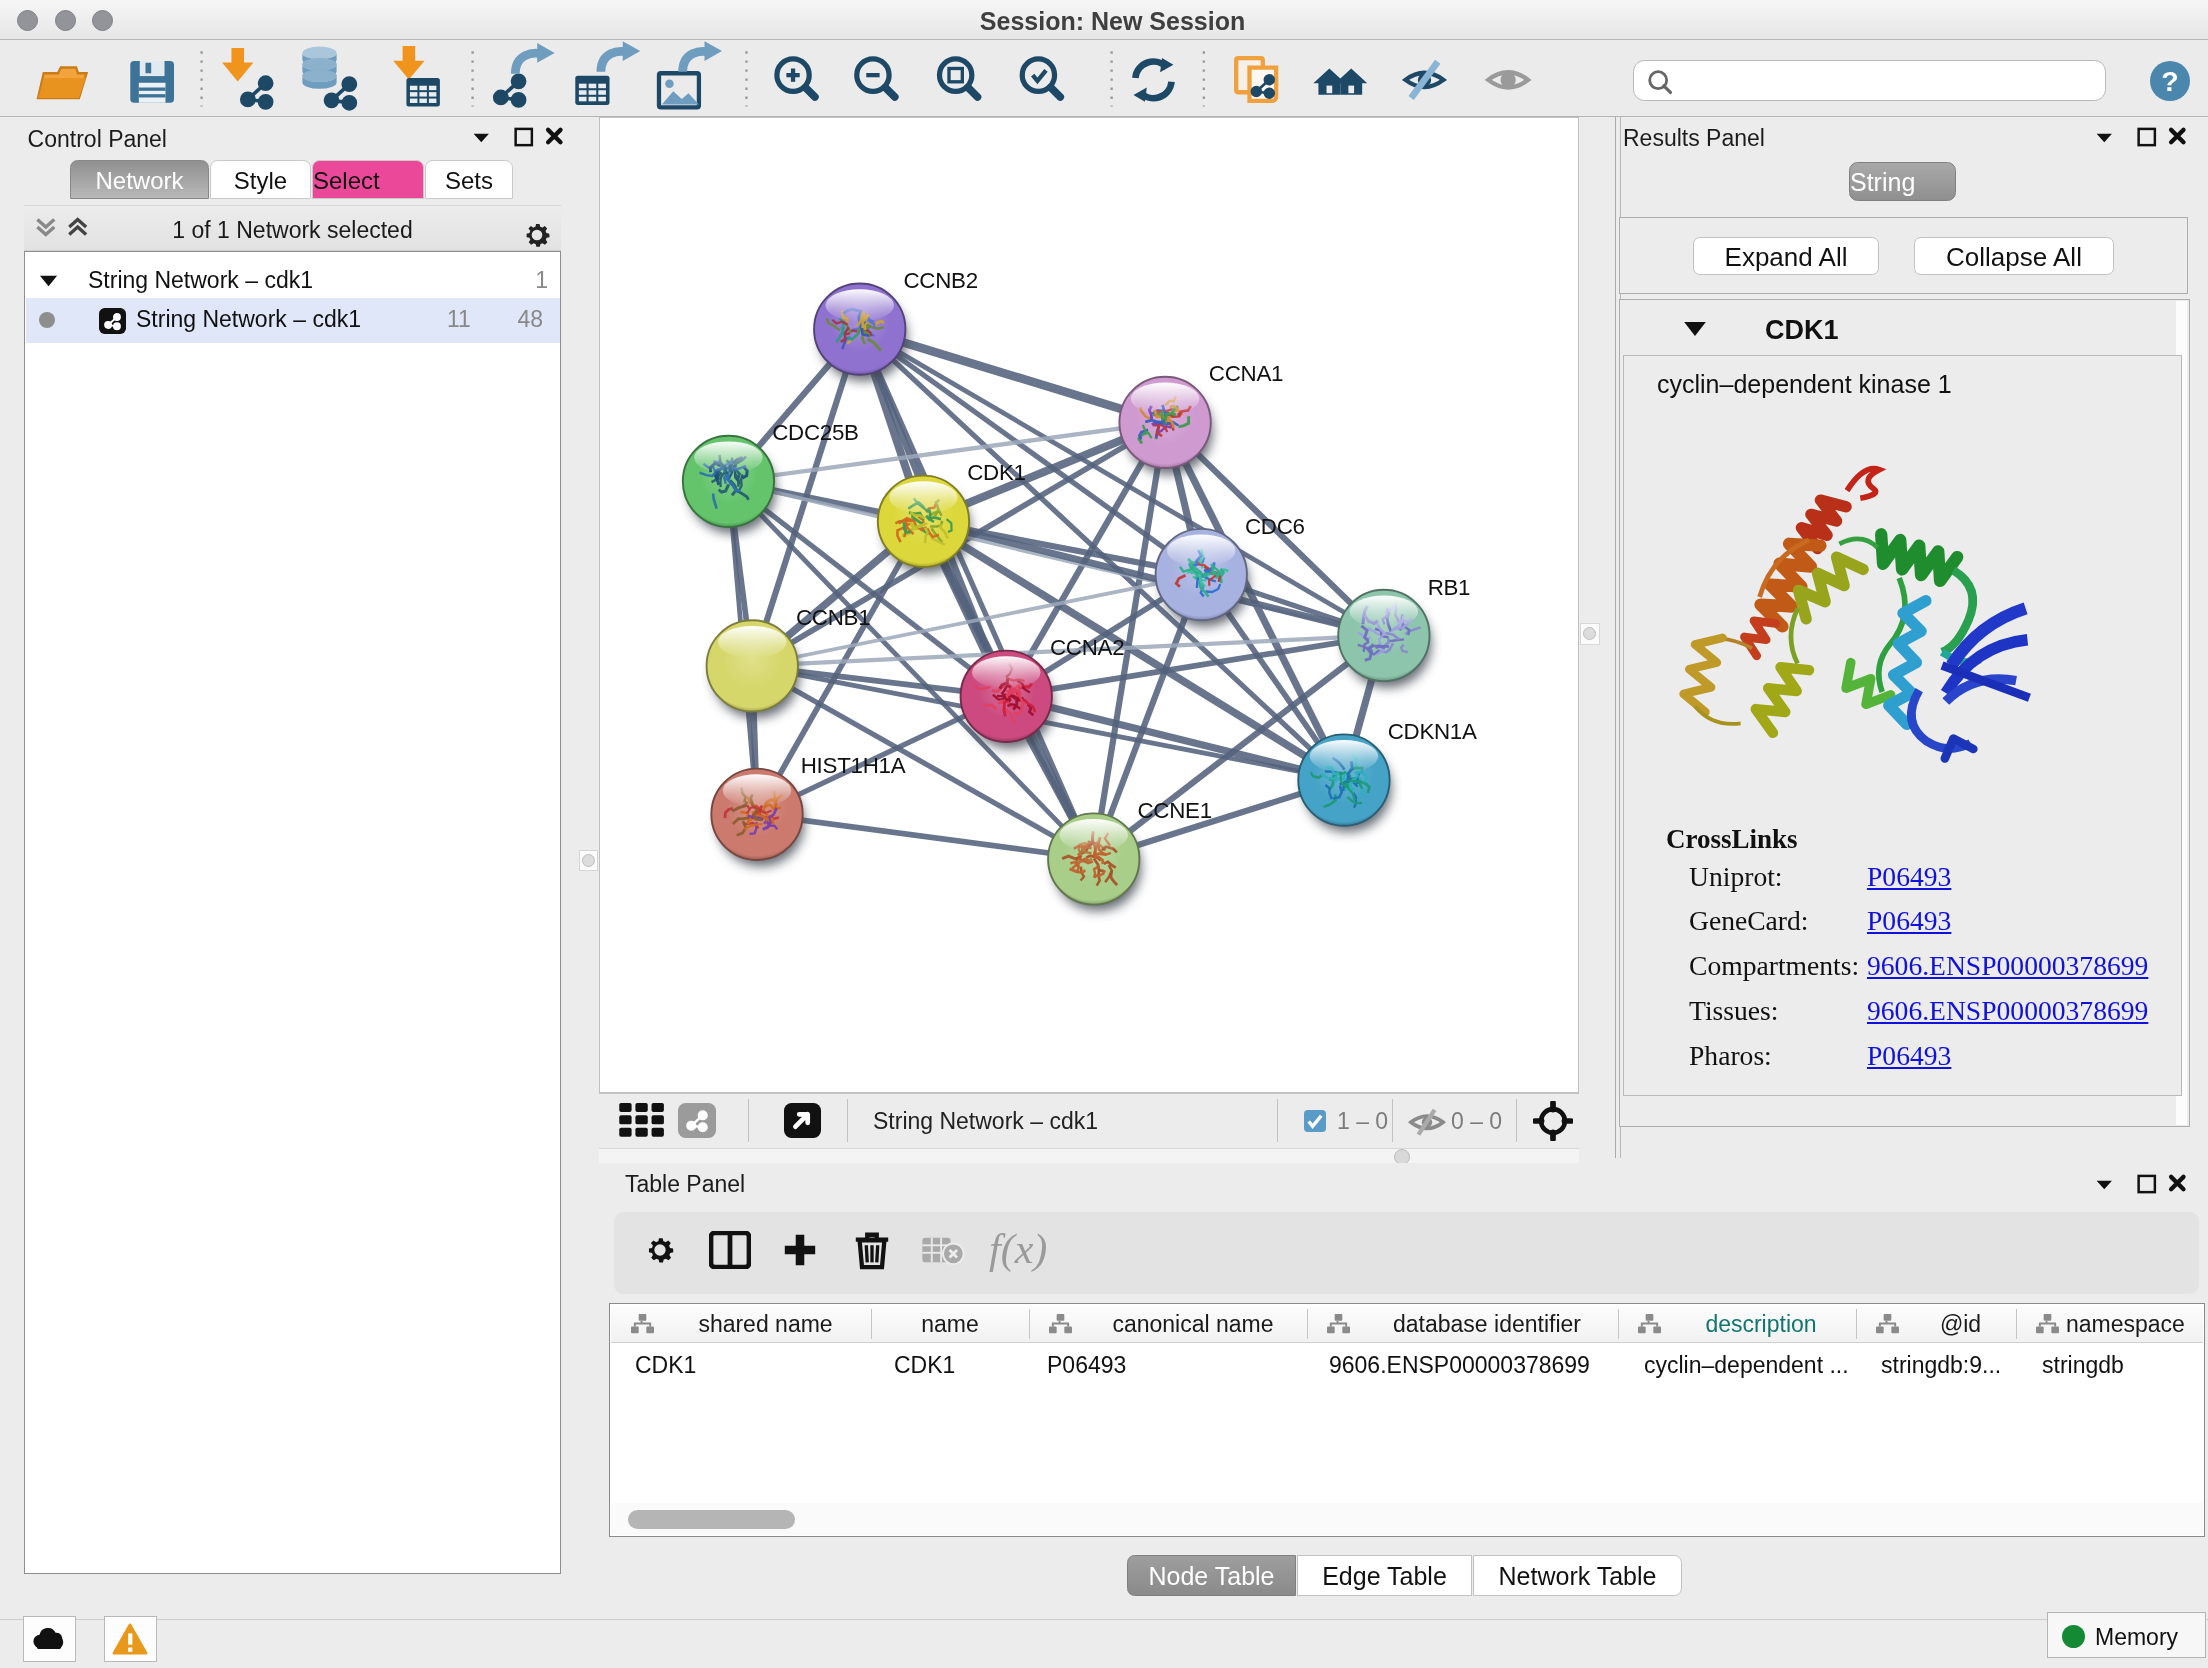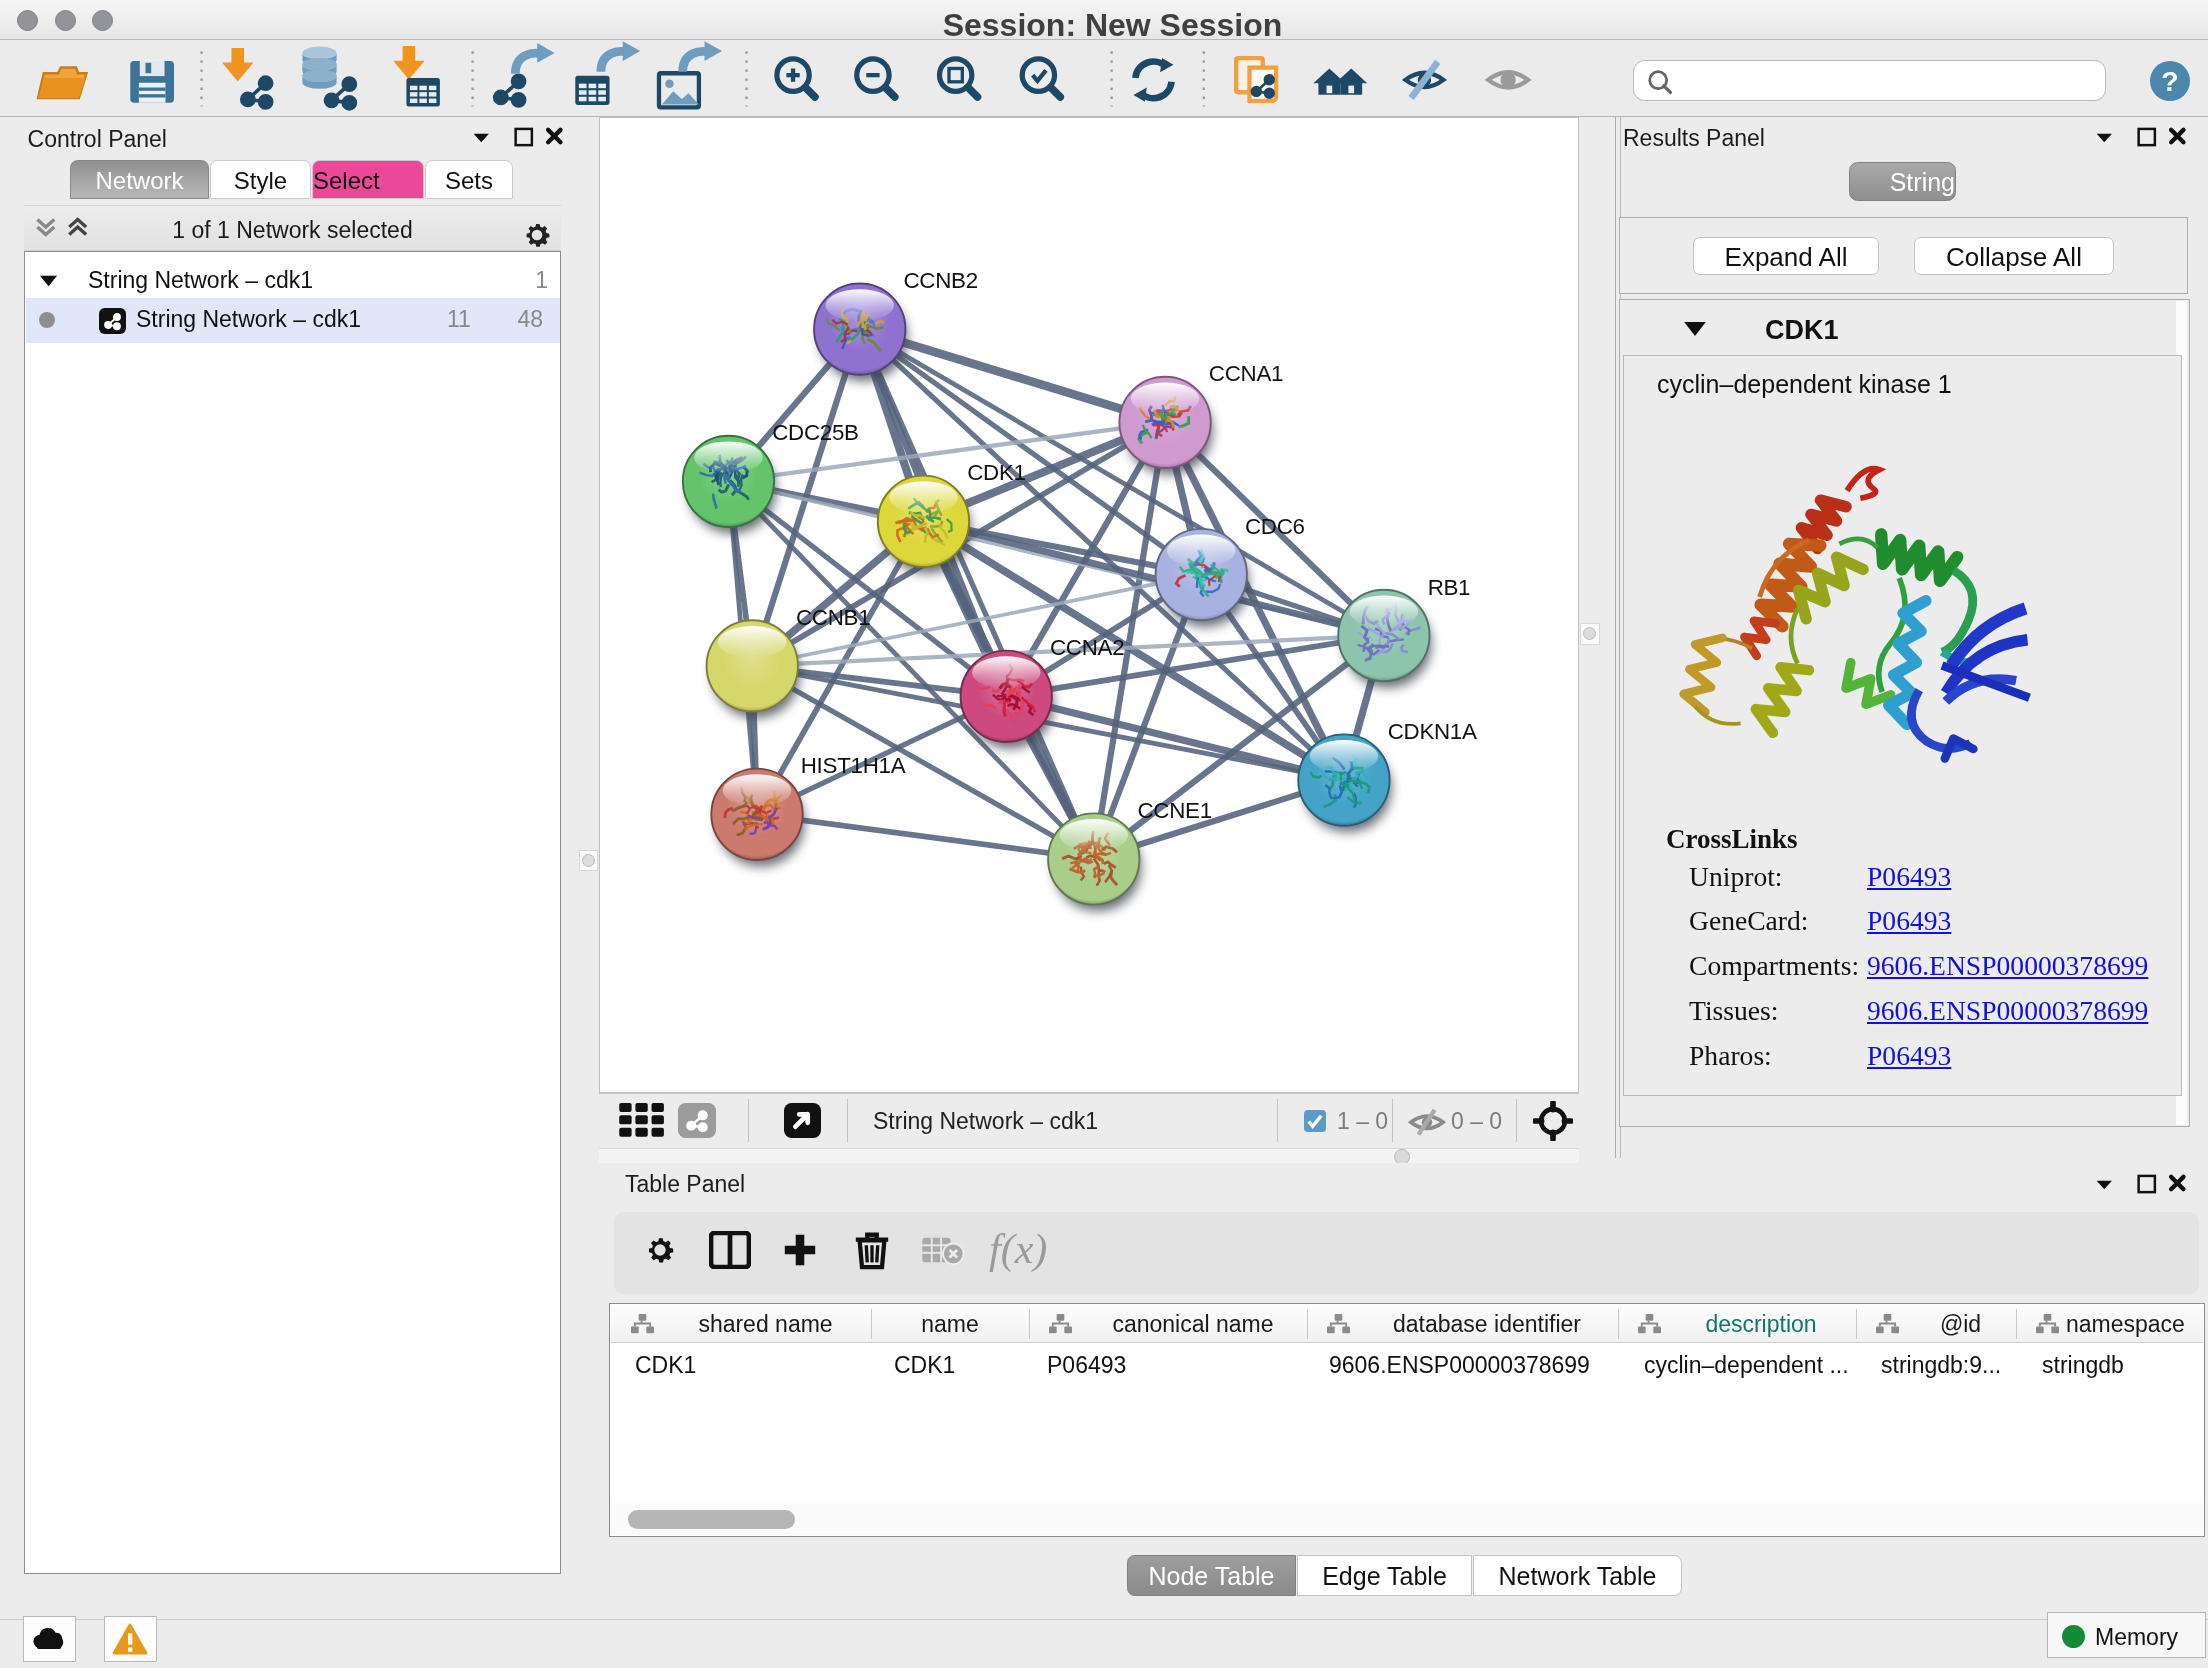--- a/index.html
+++ b/index.html
@@ -7,21 +7,21 @@
 .abs { position:absolute; }
 .panel-title { font-size:23px; color:#1c1c1c; }
 svg { display:block; }
 </style></head>
 <body>
 
 <div class="abs" style="left:0;top:0;width:2208px;height:40px;background:linear-gradient(#f6f6f6,#e6e6e6);border-bottom:1px solid #b9b9b9"></div>
 <div class="abs" style="left:17px;top:9.5px;width:21px;height:21px;border-radius:50%;background:#93939a;border:1px solid #7e7e85"></div>
 <div class="abs" style="left:55px;top:9.5px;width:21px;height:21px;border-radius:50%;background:#93939a;border:1px solid #7e7e85"></div>
 <div class="abs" style="left:92px;top:9.5px;width:21px;height:21px;border-radius:50%;background:#93939a;border:1px solid #7e7e85"></div>
-<div class="abs" style="left:0;top:6.7px;width:2208px;padding-left:17px;text-align:center;font-size:32px;font-weight:bold;color:#3f3f3f">Session: New Session</div>
+<div class="abs" style="left:0;top:6.7px;width:2208px;padding-left:17px;text-align:center;font-size:25px;font-weight:bold;color:#3f3f3f">Session: New Session</div>
 
 <div class="abs" style="left:0;top:40px;width:2208px;height:77px;background:#ebebeb;border-bottom:1.9px solid #b5b5b5"></div>
 <svg width="2208" height="117" viewBox="0 0 2322 123" style="position:absolute;left:0;top:0">
 <g>
 <path d="M40 103 l6-26 h15 l3-6 h16 l2 6 h9 l-8 26 z" fill="#f2a33c" stroke="#c87d18" stroke-width="2.5"></path>
       <path d="M40 103 l7-21 h43 l-7 21 z" fill="#e8921f"></path>
 <rect x="137" y="64" width="46" height="44" rx="4" fill="#3c7396"></rect>
       <rect x="147" y="64" width="26" height="16" fill="#fff" fill-opacity="0.85"></rect>
       <rect x="153" y="66" width="6" height="11" fill="#3c7396"></rect>
       <rect x="146" y="87" width="28" height="21" fill="#fff" fill-opacity="0.9"></rect>
@@ -727,21 +727,21 @@
 <div class="abs" style="left:1615px;top:117px;width:1px;height:1041px;background:#ababab"></div>
 <div class="abs" style="left:1620px;top:117px;width:1px;height:1041px;background:#b8b8b8"></div>
 <div class="abs" style="left:1580px;top:623px;width:20px;height:22px;background:#fbfbfb;border:1px solid #d8d8d8"></div>
 <div class="abs" style="left:1583px;top:627px;width:13.3px;height:13.3px;border-radius:50%;background:#dcdcdc;border:1px solid #bdbdbd"></div>
 <div class="abs panel-title" style="left:1623px;top:125px">Results Panel</div>
 <svg class="abs" style="left:2089px;top:126px" width="105" height="23" viewBox="0 0 110 24">
  <path d="M8 8 l16 0 l-8 9 z" fill="#111"></path>
  <rect x="52" y="3" width="17" height="17" fill="none" stroke="#111" stroke-width="2.6"></rect>
  <path d="M86 4 l13 13 M99 4 l-13 13" stroke="#111" stroke-width="4.5" stroke-linecap="round"></path>
 </svg>
-<div class="abs" style="left:1849px;top:162px;width:107px;height:39px;background:linear-gradient(#a9a9a9,#8f8f8f);border:1px solid #808080;border-radius:8.6px;color:#fff;text-align:right;font-size:25px;line-height:39px">String</div>
+<div class="abs" style="left:1849px;top:162px;width:107px;height:39px;background:linear-gradient(#a9a9a9,#8f8f8f);border:1px solid #808080;border-radius:8.6px;color:#fff;text-align:left;font-size:25px;line-height:39px">String</div>
 
 <div class="abs" style="left:1619px;top:217px;width:569px;height:77px;background:#ececec;border:1px solid #adadad"></div>
 <div class="abs" style="left:1693px;top:237px;width:186px;height:38px;background:#fff;border:1px solid #c2c2c2;border-radius:6.7px;text-align:center;font-size:26px;line-height:38px;color:#111">Expand All</div>
 <div class="abs" style="left:1914px;top:237px;width:200px;height:38px;background:#fff;border:1px solid #c2c2c2;border-radius:6.7px;text-align:center;font-size:26px;line-height:38px;color:#111">Collapse All</div>
 
 <div class="abs" style="left:1619px;top:299px;width:571px;height:828px;background:#ececec;border:1px solid #adadad"></div>
 <div class="abs" style="left:2176px;top:301px;width:11.4px;height:824px;background:#fcfcfc"></div>
 <svg class="abs" style="left:1683px;top:321px" width="24" height="16" viewBox="0 0 25 17">
     <path d="M1 1 l23 0 l-11.5 15 z" fill="#111"></path>
   </svg>

